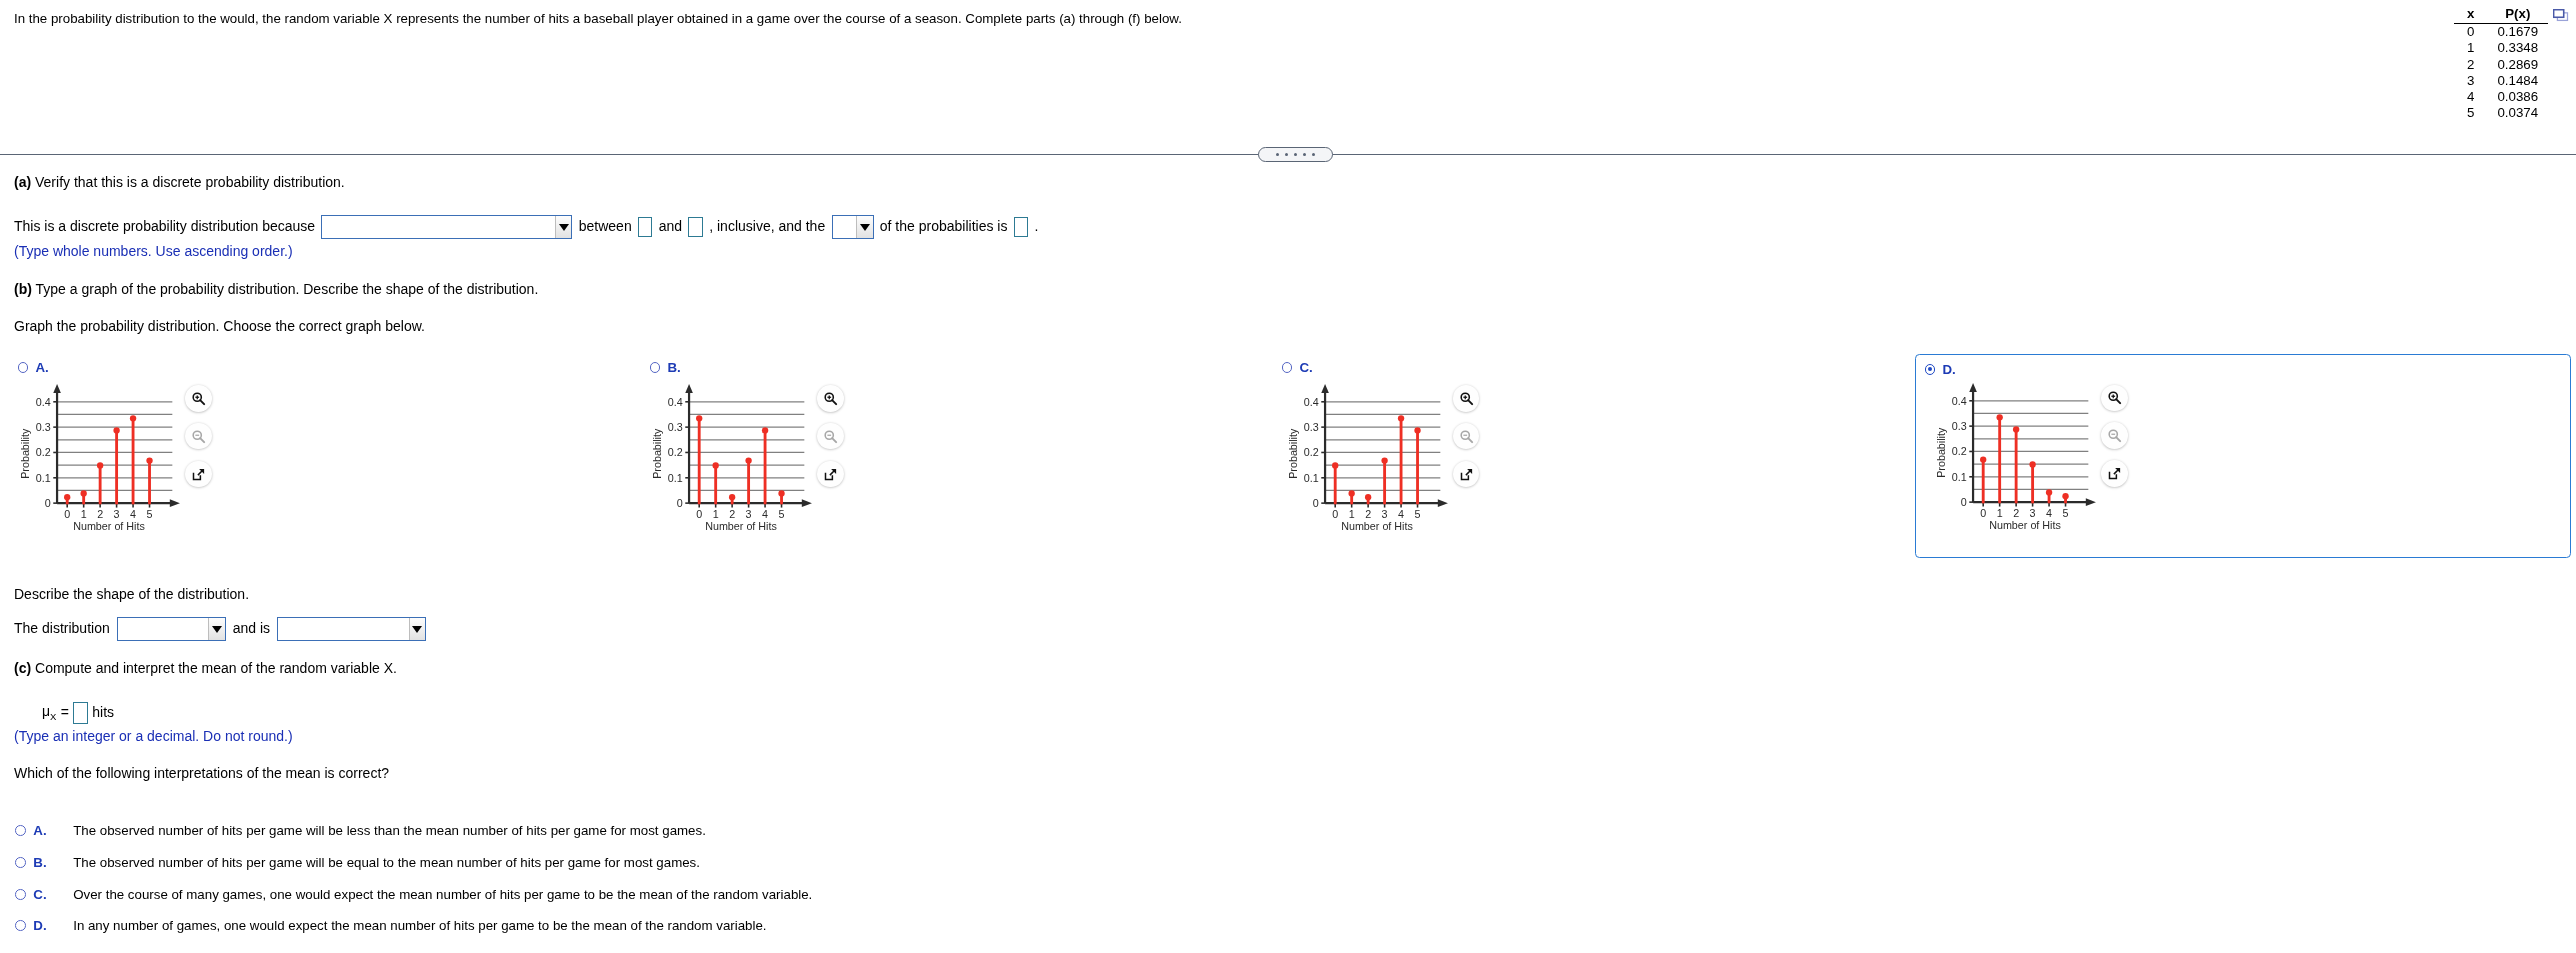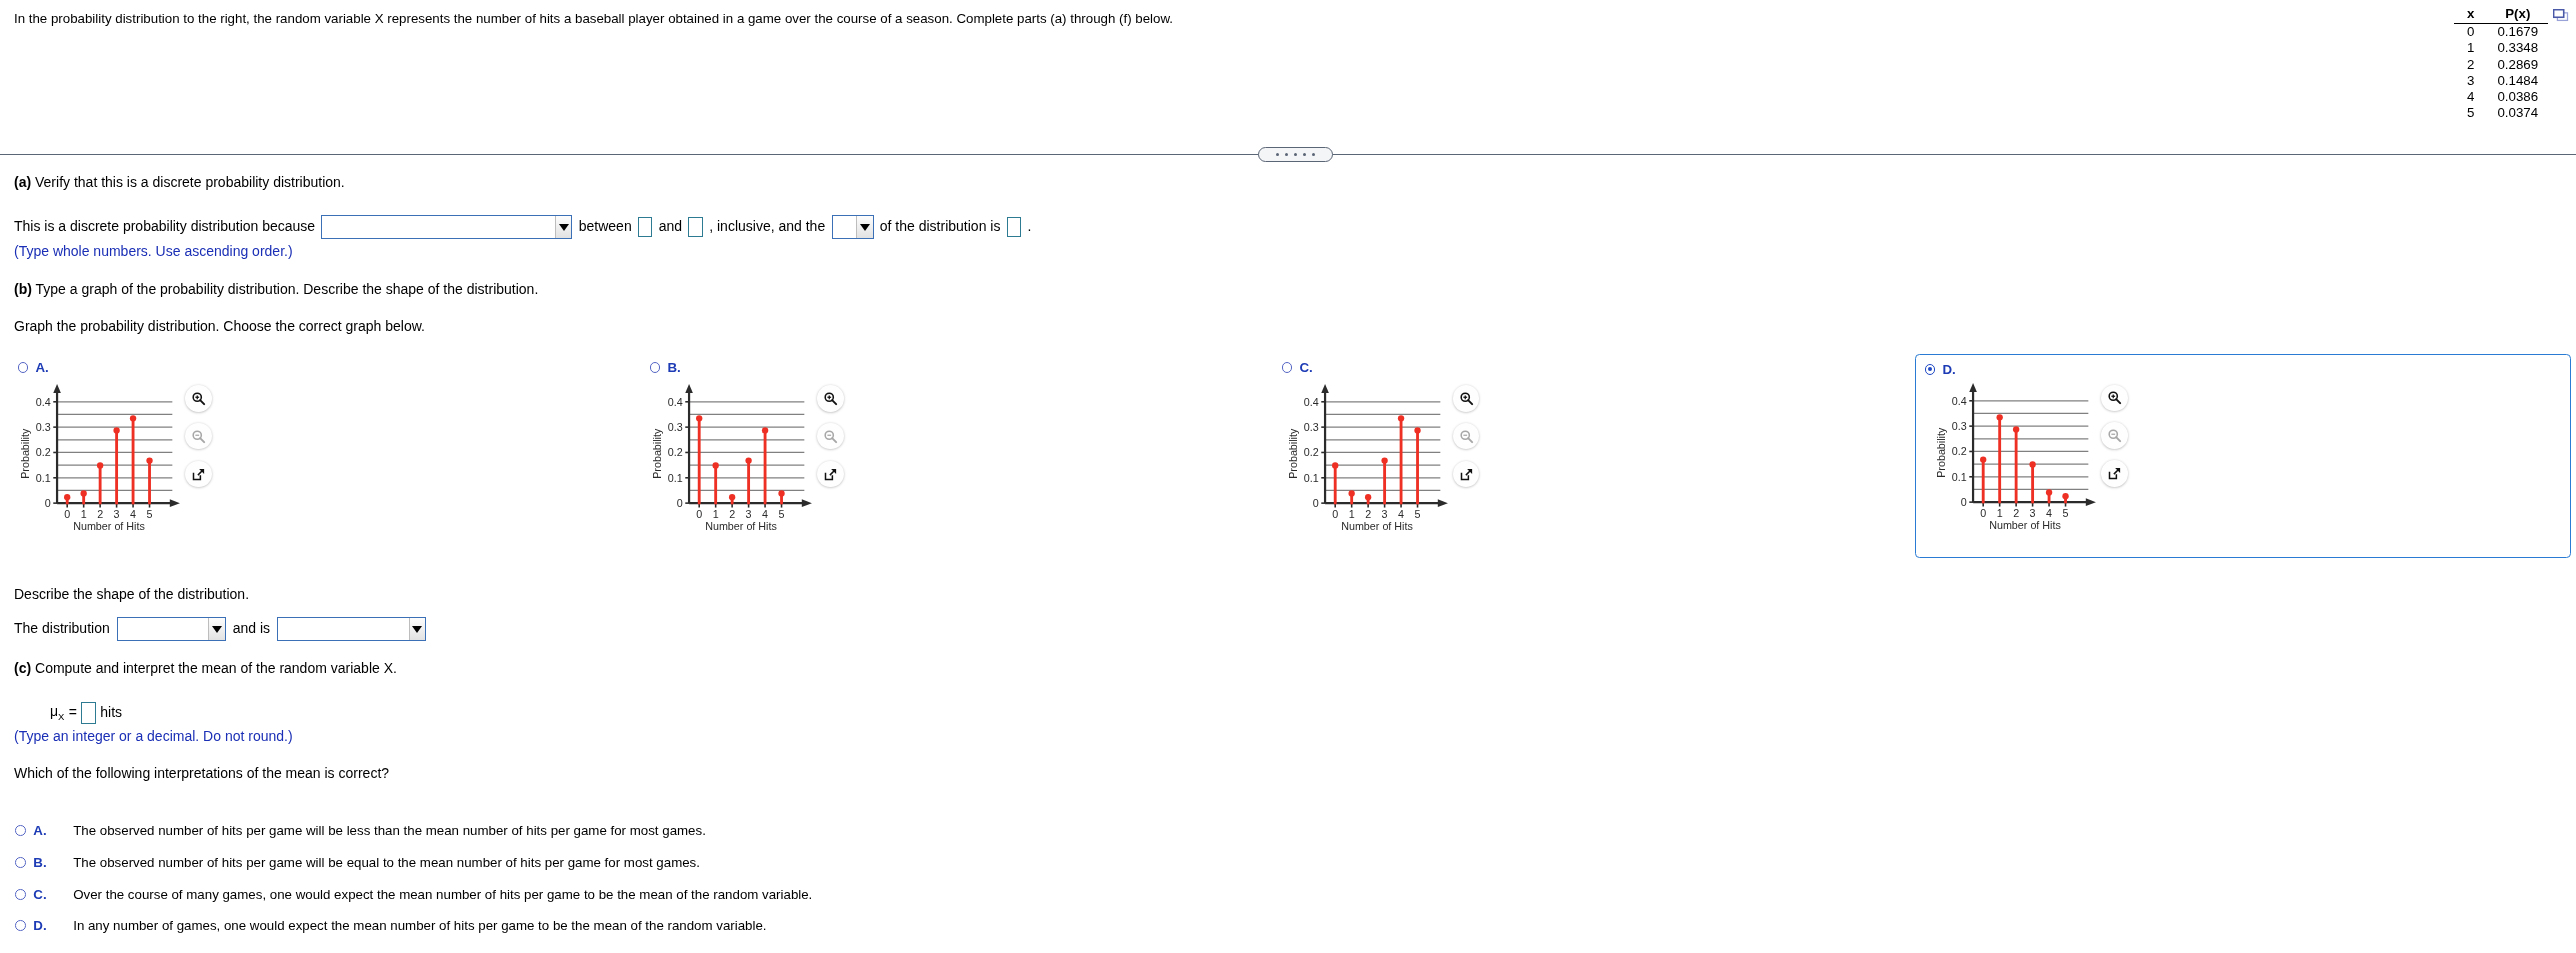--- a/index.html
+++ b/index.html
@@ -112,21 +112,21 @@
   .mu-x { font-size: 14px; }
   .mu-x sub { font-size: 9.5px; }
 
   
   .ans-row { position:absolute; display:flex; align-items:center; gap: 7.6px; font-size: 13.3px; }
   .ans-row .atext { margin-left: 19px; }
 </style>
 </head>
 <body>
 
-<div id="question-header">In the probability distribution to the right, the random variable X represents the number of hits a baseball player obtained in a game over the course of a season. Complete parts (a) through (f) below.</div>
+<div id="question-header">In the probability distribution to the would, the random variable X represents the number of hits a baseball player obtained in a game over the course of a season. Complete parts (a) through (f) below.</div>
 
 <div id="prob-table-wrap">
   <table class="prob">
     <thead>
       <tr>
         <th>x</th>
         <th>P(x)</th>
       </tr>
     </thead>
     <tbody>
@@ -192,21 +192,21 @@
   <span class="input-box"></span>
   <span>and</span>
   <span class="input-box"></span>
   <span>, inclusive, and the</span>
   <span class="select-box" style="width:42px;">
     <span class="sel-value"></span>
     <span class="sel-arrow">
         <span class="tri"></span>
       </span>
   </span>
-  <span>of the distribution is</span>
+  <span>of the probabilities is</span>
   <span class="input-box"></span>
   <span>.</span>
 </div>
 
 <div class="q-text blue-note" style="left:14px; top:243px;">(Type whole numbers. Use ascending order.)</div>
 
 <div class="q-text" style="left:14px; top:281px;">
   <span class="bold">(b)</span>
   <span>Type a graph of the probability distribution. Describe the shape of the distribution.</span>
 </div>
@@ -626,21 +626,21 @@
         <span class="tri"></span>
       </span>
   </span>
 </div>
 
 <div class="q-text" style="left:14px; top:660px;">
   <span class="bold">(c)</span>
   <span>Compute and interpret the mean of the random variable X.</span>
 </div>
 
-<div class="q-text mu-line" style="left:22px; top:702px;padding-left:28px;">
+<div class="q-text mu-line" style="left:14px; top:702px;padding-left:28px;">
   <span class="mu-x"><span>μ</span><sub>X</sub></span>
   <span>=</span>
   <span class="input-box tall"></span>
   <span>hits</span>
 </div>
 
 <div class="q-text blue-note" style="left:14px; top:728px;">(Type an integer or a decimal. Do not round.)</div>
 
 <div class="q-text" style="left:14px; top:765px;text-align:center;">Which of the following interpretations of the mean is correct?</div>
 

